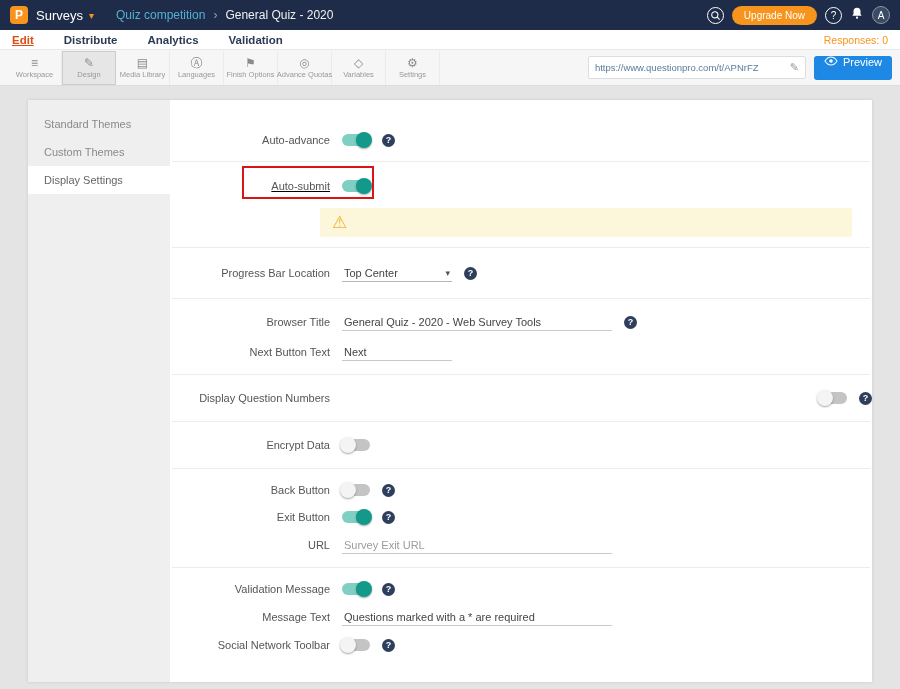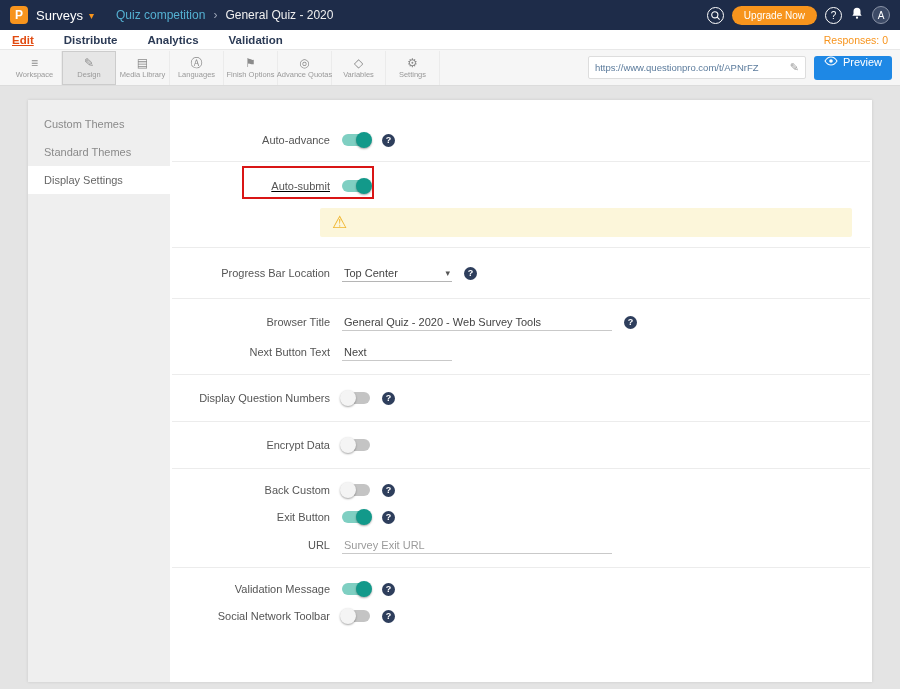--- a/index.html
+++ b/index.html
@@ -149,22 +149,22 @@
           </svg>
       </span>
       <span>Preview</span>
     </button>
   </div>
 </div>
 
 <div class="content">
   <div class="card">
     <div class="side">
+      <div class="side-item">Standard Themes</div>
       <div class="side-item">Custom Themes</div>
-      <div class="side-item">Standard Themes</div>
       <div class="side-item active">Display Settings</div>
     </div>
     <div class="panel">
 
       <div class="row">
         <div class="lbl">Auto-advance</div>
         <div class="ctrl">
           <span class="toggle on"></span>
           <span class="help">?</span>
         </div>
@@ -210,41 +210,41 @@
       <div class="row" style="min-height:28px;">
         <div class="lbl">Next Button Text</div>
         <div class="ctrl">
           <input class="underline-input w-short" value="Next" style="">
         </div>
       </div>
 
 
       <div class="divider"></div>
 
-      <div class="row" style="min-height:30px;">
+      <div class="row" style="min-height:30px;justify-content:space-between;">
         <div class="lbl">Display Question Numbers</div>
         <div class="ctrl">
           <span class="toggle"></span>
           <span class="help">?</span>
         </div>
       </div>
 
       <div class="divider"></div>
 
       <div class="row" style="min-height:30px;">
         <div class="lbl">Encrypt Data</div>
         <div class="ctrl">
           <span class="toggle"></span>
         </div>
       </div>
 
       <div class="divider"></div>
 
       <div class="row">
-        <div class="lbl">Back Custom</div>
+        <div class="lbl">Back Button</div>
         <div class="ctrl">
           <span class="toggle"></span>
           <span class="help">?</span>
         </div>
       </div>
 
       <div class="row">
         <div class="lbl">Exit Button</div>
         <div class="ctrl">
           <span class="toggle on"></span>
@@ -262,20 +262,26 @@
       <div class="divider"></div>
 
       <div class="row">
         <div class="lbl">Validation Message</div>
         <div class="ctrl">
           <span class="toggle on"></span>
           <span class="help">?</span>
         </div>
       </div>
 
+      <div class="row" style="min-height:28px;">
+        <div class="lbl">Message Text</div>
+        <div class="ctrl">
+          <input class="underline-input w-long" value="Questions marked with a * are required" style="">
+        </div>
+      </div>
 
       <div class="row">
         <div class="lbl">Social Network Toolbar</div>
         <div class="ctrl">
           <span class="toggle"></span>
           <span class="help">?</span>
         </div>
       </div>
 
     </div>

